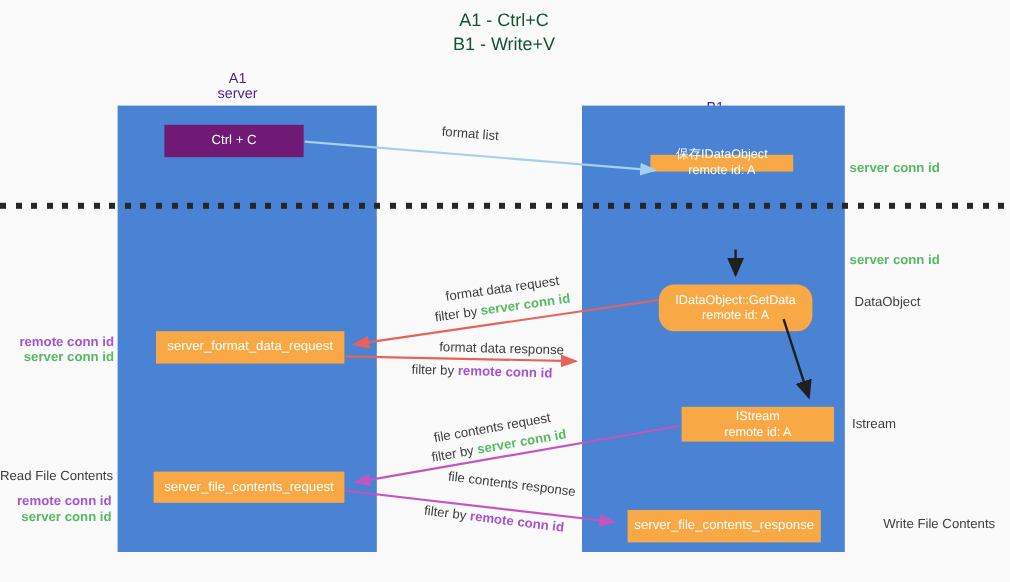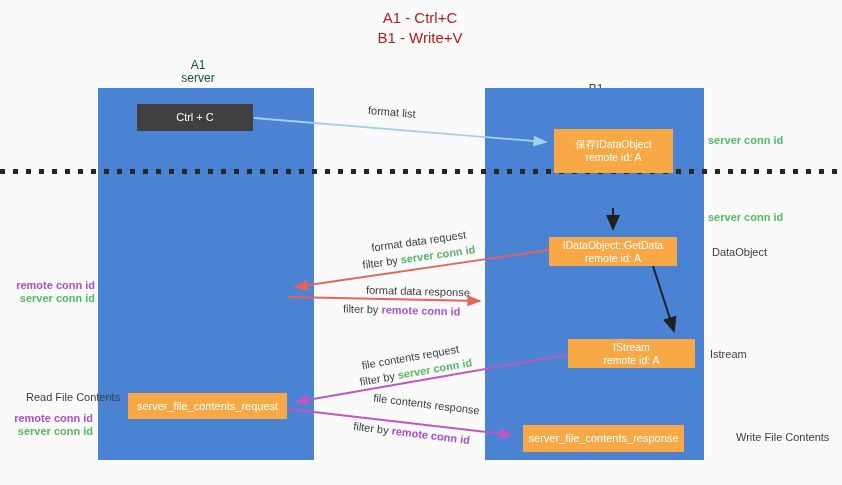--- a/index.html
+++ b/index.html
@@ -4,40 +4,40 @@
 <style>
   html,body { margin:0; padding:0; background:#fafafa; }
   .canvas {
     position:relative; width:842px; height:485px; overflow:hidden;
     background:#fafafa;
     font-family:"Liberation Sans","DejaVu Sans",sans-serif;
     color:#3d3d3d;
   }
   .title {
     position:absolute; left:300px; top:8px; width:240px;
-    text-align:center; font-size:15px; color:#b91c1c; line-height:20px;
+    text-align:center; font-size:15px; color:#14532d; line-height:20px;
   }
   .colhead {
     position:absolute; width:120px; text-align:center;
-    font-size:12px; color:#14532d; line-height:13px;
+    font-size:12px; color:#4c1d95; line-height:13px;
   }
   .col { position:absolute; top:88px; height:372px; background:#4a82d4; }
   .col-left  { left:98px;  width:216px; }
   .col-right { left:485px; width:219px; }
   .divider {
     position:absolute; left:0; top:169px; width:842px; height:5px;
     background:repeating-linear-gradient(to right,#262626 0 5px,transparent 5px 13px);
   }
   .box {
     position:absolute; display:flex; flex-direction:column;
     align-items:center; justify-content:center;
     color:#ffffff; font-size:11px; line-height:13px; text-align:center;
     box-sizing:border-box;
   }
-  .green  { background:#404040; }
+  .green  { background:#701a75; }
   .orange { background:#f8a946; }
   .box .l2 { font-size:10.5px; }
   .alabel { position:absolute; font-size:11px; color:#3d3d3d; white-space:nowrap; }
   .side   { position:absolute; font-size:11px; white-space:nowrap; line-height:13px; }
   .ral    { text-align:right; }
   .id-green  { color:#56ba63; font-weight:700; }
   .id-purple { color:#a752d0; font-weight:700; }
   .gray { color:#3d3d3d; }
   svg.arrows { position:absolute; left:0; top:0; pointer-events:none; }
 </style>
@@ -60,31 +60,32 @@
     <div>connection</div>
   </div>
 
   <div class="col col-left"></div>
   <div class="col col-right"></div>
 
   <div class="divider"></div>
 
   <div class="box green" style="left:137px;top:104px;width:116px;height:27px;">Ctrl + C</div>
 
-  <div class="box orange" style="left:554px;top:129px;width:119px;height:44px;">
+  <div class="box orange" style="left:542px;top:129px;width:119px;height:14px;">
     <div class="l2">保存IDataObject</div>
     <div class="l2">remote id: A</div>
   </div>
 
 
-  <div class="box orange" style="left:549px;top:237px;width:128px;height:29px;">
+  <div class="box orange" style="left:549px;top:237px;width:128px;height:39px;border-radius:13px;">
     <div class="l2">IDataObject::GetData</div>
     <div class="l2">remote id: A</div>
   </div>
 
+  <div class="box orange" style="left:130px;top:276px;width:157px;height:27px;">server_format_data_request</div>
 
 
   <div class="box orange" style="left:568px;top:339px;width:127px;height:29px;">
     <div class="l2">IStream</div>
     <div class="l2">remote id: A</div>
   </div>
 
   <div class="box orange" style="left:523px;top:425px;width:161px;height:27px;">server_file_contents_response</div>
 
   <div class="box orange" style="left:128px;top:393px;width:159px;height:26px;">server_file_contents_request</div>
@@ -132,21 +133,21 @@
 
   <div class="alabel" style="left:373px;top:398px;transform:rotate(7deg);">file contents response</div>
   <div class="alabel" style="left:353px;top:427px;transform:rotate(7deg);">
     <span class="gray">filter by </span><span class="id-purple">remote conn id</span>
   </div>
 
   <div class="side ral" style="left:0;top:279px;width:95px;">
     <div class="id-purple">remote conn id</div>
     <div class="id-green">server conn id</div>
   </div>
-  <div class="side ral gray" style="left:0;top:391px;width:92px;padding-left:26px;">Read File Contents</div>
+  <div class="side ral gray" style="left:0;top:391px;width:92px;">Read File Contents</div>
   <div class="side ral" style="left:0;top:412px;width:93px;">
     <div class="id-purple">remote conn id</div>
     <div class="id-green">server conn id</div>
   </div>
 
   <div class="side id-green" style="left:708px;top:134px;">server conn id</div>
   <div class="side id-green" style="left:708px;top:211px;">server conn id</div>
   <div class="side gray" style="left:712px;top:246px;">DataObject</div>
   <div class="side gray" style="left:710px;top:348px;">Istream</div>
   <div class="side gray" style="left:712px;top:431px;margin-left:24px;">Write File Contents</div>

